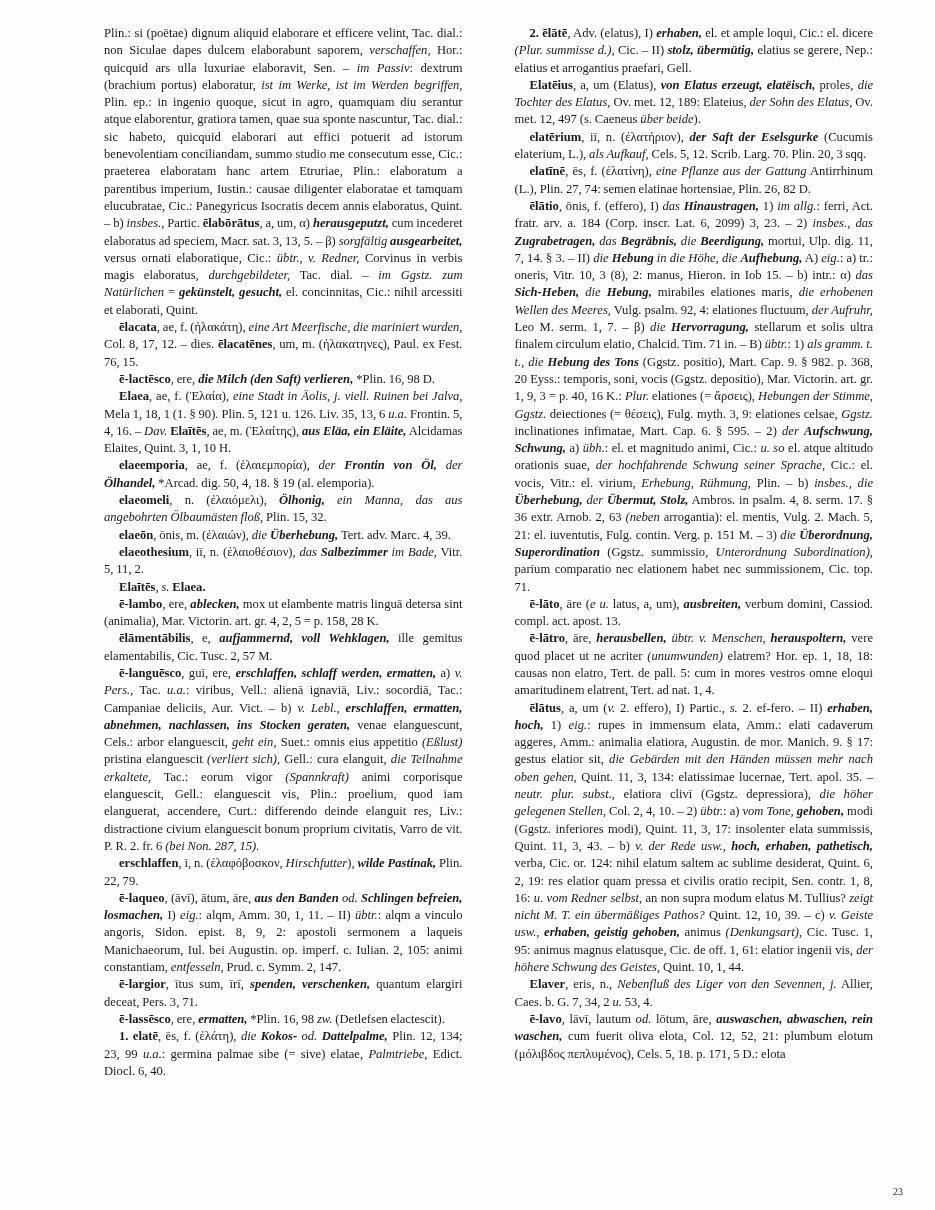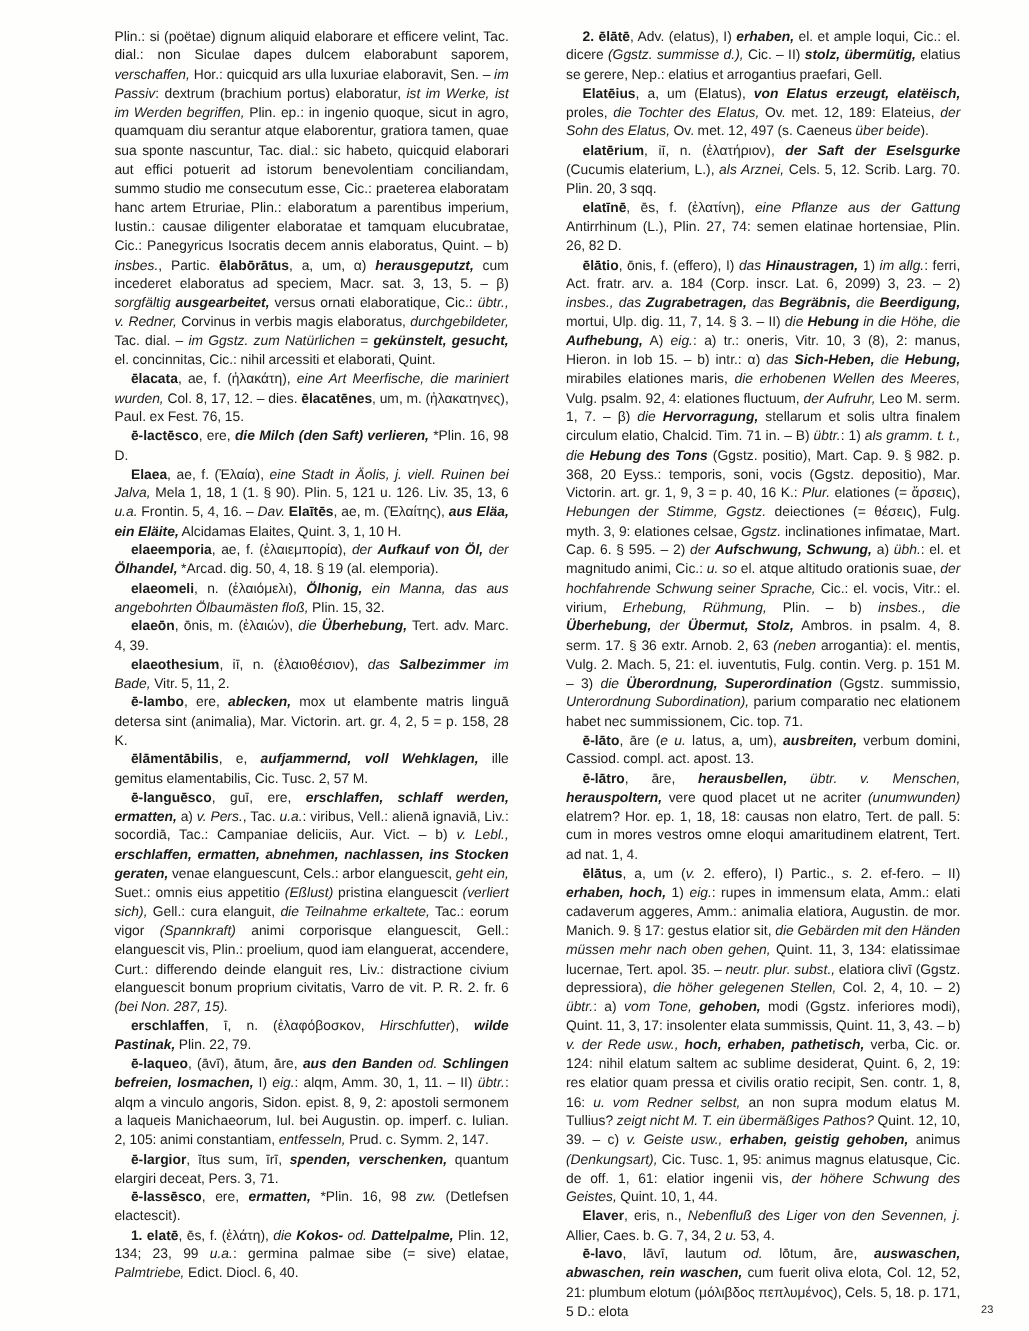--- a/index.html
+++ b/index.html
@@ -4,21 +4,21 @@
 <style>
   * { margin: 0; padding: 0; box-sizing: border-box; }
   html, body { background: #ffffff; }
   .page {
     position: relative;
     width: 935px;
     height: 1210px;
     margin: 0 auto;
     background: #fefefd;
     color: #1b1b1b;
-    font-family: Liberation Sans, sans-serif;
+    font-family: Liberation Serif, serif;
     overflow: hidden;
   }
   .columns {
     display: flex;
     gap: 52px;
     padding: 25px 62px 0 104px;
   }
   .col { flex: 1 1 0; min-width: 0; }
   .entry {
     font-size: 12.6px;
@@ -42,37 +42,38 @@
 </head>
 <body>
 
 <div class="page">
   <div class="columns">
     <div class="col">
         <p class="entry cont"><span>Plin.: si (poëtae) dignum aliquid elaborare et efficere velint, Tac. dial.: non Siculae dapes dulcem elaborabunt saporem, </span><span class="i">verschaffen,</span><span> Hor.: quicquid ars ulla luxuriae elaboravit, Sen. – </span><span class="i">im Passiv</span><span>: dextrum (brachium portus) elaboratur, </span><span class="i">ist im Werke, ist im Werden begriffen,</span><span> Plin. ep.: in ingenio quoque, sicut in agro, quamquam diu serantur atque elaborentur, gratiora tamen, quae sua sponte nascuntur, Tac. dial.: sic habeto, quicquid elaborari aut effici potuerit ad istorum benevolentiam conciliandam, summo studio me consecutum esse, Cic.: praeterea elaboratam hanc artem Etruriae, Plin.: elaboratum a parentibus imperium, Iustin.: causae diligenter elaboratae et tamquam elucubratae, Cic.: Panegyricus Isocratis decem annis elaboratus, Quint. – b) </span><span class="i">insbes.</span><span>, Partic. </span><span class="b">ēlabōrātus</span><span>, a, um, α) </span><span class="bi">herausgeputzt,</span><span> cum incederet elaboratus ad speciem, Macr. sat. 3, 13, 5. – β) </span><span class="i">sorgfältig </span><span class="bi">ausgearbeitet,</span><span> versus ornati elaboratique, Cic.: </span><span class="i">übtr., v. Redner,</span><span> Corvinus in verbis magis elaboratus, </span><span class="i">durchgebildeter,</span><span> Tac. dial. – </span><span class="i">im Ggstz. zum Natürlichen</span><span> = </span><span class="bi">gekünstelt, gesucht,</span><span> el. concinnitas, Cic.: nihil arcessiti et elaborati, Quint.</span></p>
         <p class="entry"><span class="b">ēlacata</span><span>, ae, f. (ἠλακάτη), </span><span class="i">eine Art Meerfische, die mariniert wurden,</span><span> Col. 8, 17, 12. – dies. </span><span class="b">ēlacatēnes</span><span>, um, m. (ἠλακατηνες), Paul. ex Fest. 76, 15.</span></p>
         <p class="entry"><span class="b">ē-lactēsco</span><span>, ere, </span><span class="bi">die Milch (den Saft) verlieren,</span><span> *Plin. 16, 98 D.</span></p>
         <p class="entry"><span class="b">Elaea</span><span>, ae, f. (Ἐλαία), </span><span class="i">eine Stadt in Äolis, j. viell. Ruinen bei Jalva,</span><span> Mela 1, 18, 1 (1. § 90). Plin. 5, 121 u. 126. Liv. 35, 13, 6 </span><span class="i">u.a.</span><span> Frontin. 5, 4, 16. – </span><span class="i">Dav.</span><span> </span><span class="b">Elaītēs</span><span>, ae, m. (Ἐλαίτης), </span><span class="bi">aus Eläa, ein Eläite,</span><span> Alcidamas Elaites, Quint. 3, 1, 10 H.</span></p>
-        <p class="entry"><span class="b">elaeemporia</span><span>, ae, f. (ἐλαιεμπορία), </span><span class="i">der </span><span class="bi">Aufkauf von Öl,</span><span class="i"> der </span><span class="bi">Ölhandel,</span><span> *Arcad. dig. 50, 4, 18. § 19 (al. elemporia).</span></p>
+        <p class="entry"><span class="b">elaeemporia</span><span>, ae, f. (ἐλαιεμπορία), </span><span class="i">der </span><span class="bi">Frontin von Öl,</span><span class="i"> der </span><span class="bi">Ölhandel,</span><span> *Arcad. dig. 50, 4, 18. § 19 (al. elemporia).</span></p>
         <p class="entry"><span class="b">elaeomeli</span><span>, n. (ἐλαιόμελι), </span><span class="bi">Ölhonig,</span><span> </span><span class="i">ein Manna, das aus angebohrten Ölbaumästen floß,</span><span> Plin. 15, 32.</span></p>
         <p class="entry"><span class="b">elaeōn</span><span>, ōnis, m. (ἐλαιών), </span><span class="i">die </span><span class="bi">Überhebung,</span><span> Tert. adv. Marc. 4, 39.</span></p>
         <p class="entry"><span class="b">elaeothesium</span><span>, iī, n. (ἐλαιοθέσιον), </span><span class="i">das </span><span class="bi">Salbezimmer</span><span class="i"> im Bade,</span><span> Vitr. 5, 11, 2.</span></p>
+        <p class="entry"><span class="b">Elaītēs</span><span>, </span><span class="i">s.</span><span> </span><span class="b">Elaea.</span></p>
         <p class="entry"><span class="b">ē-lambo</span><span>, ere, </span><span class="bi">ablecken,</span><span> mox ut elambente matris linguā detersa sint (animalia), Mar. Victorin. art. gr. 4, 2, 5 = p. 158, 28 K.</span></p>
         <p class="entry"><span class="b">ēlāmentābilis</span><span>, e, </span><span class="bi">aufjammernd, voll Wehklagen,</span><span> ille gemitus elamentabilis, Cic. Tusc. 2, 57 M.</span></p>
         <p class="entry"><span class="b">ē-languēsco</span><span>, guī, ere, </span><span class="bi">erschlaffen, schlaff werden, ermatten,</span><span> a) </span><span class="i">v. Pers.</span><span>, Tac. </span><span class="i">u.a.</span><span>: viribus, Vell.: alienā ignaviā, Liv.: socordiā, Tac.: Campaniae deliciis, Aur. Vict. – b) </span><span class="i">v. Lebl.,</span><span> </span><span class="bi">erschlaffen, ermatten, abnehmen, nachlassen, ins Stocken geraten,</span><span> venae elanguescunt, Cels.: arbor elanguescit, </span><span class="i">geht ein,</span><span> Suet.: omnis eius appetitio </span><span class="i">(Eßlust)</span><span> pristina elanguescit </span><span class="i">(verliert sich),</span><span> Gell.: cura elanguit, </span><span class="i">die Teilnahme erkaltete,</span><span> Tac.: eorum vigor </span><span class="i">(Spannkraft)</span><span> animi corporisque elanguescit, Gell.: elanguescit vis, Plin.: proelium, quod iam elanguerat, accendere, Curt.: differendo deinde elanguit res, Liv.: distractione civium elanguescit bonum proprium civitatis, Varro de vit. P. R. 2. fr. 6 </span><span class="i">(bei Non. 287, 15).</span></p>
         <p class="entry"><span class="b">erschlaffen</span><span>, ī, n. (ἐλαφόβοσκον, </span><span class="i">Hirschfutter</span><span>), </span><span class="bi">wilde Pastinak,</span><span> Plin. 22, 79.</span></p>
         <p class="entry"><span class="b">ē-laqueo</span><span>, (āvī), ātum, āre, </span><span class="bi">aus den Banden </span><span class="i">od.</span><span class="bi"> Schlingen befreien, losmachen,</span><span> I) </span><span class="i">eig.</span><span>: alqm, Amm. 30, 1, 11. – II) </span><span class="i">übtr.</span><span>: alqm a vinculo angoris, Sidon. epist. 8, 9, 2: apostoli sermonem a laqueis Manichaeorum, Iul. bei Augustin. op. imperf. c. Iulian. 2, 105: animi constantiam, </span><span class="i">entfesseln,</span><span> Prud. c. Symm. 2, 147.</span></p>
         <p class="entry"><span class="b">ē-largior</span><span>, ītus sum, īrī, </span><span class="bi">spenden, verschenken,</span><span> quantum elargiri deceat, Pers. 3, 71.</span></p>
         <p class="entry"><span class="b">ē-lassēsco</span><span>, ere, </span><span class="bi">ermatten,</span><span> *Plin. 16, 98 </span><span class="i">zw.</span><span> (Detlefsen elactescit).</span></p>
         <p class="entry"><span class="b">1. elatē</span><span>, ēs, f. (ἐλάτη), </span><span class="i">die </span><span class="bi">Kokos-</span><span class="i"> od. </span><span class="bi">Dattelpalme,</span><span> Plin. 12, 134; 23, 99 </span><span class="i">u.a.</span><span>: germina palmae sibe (= sive) elatae, </span><span class="i">Palmtriebe,</span><span> Edict. Diocl. 6, 40.</span></p>
       </div>
     <div class="col">
-        <p class="entry"><span class="b">2. ēlātē</span><span>, Adv. (elatus), I) </span><span class="bi">erhaben,</span><span> el. et ample loqui, Cic.: el. dicere </span><span class="i">(Ggstz. summisse d.),</span><span> Cic. – II) </span><span class="bi">stolz, übermütig,</span><span> elatius se gerere, Nep.: elatius et arrogantius praefari, Gell.</span></p>
+        <p class="entry"><span class="b">2. ēlātē</span><span>, Adv. (elatus), I) </span><span class="bi">erhaben,</span><span> el. et ample loqui, Cic.: el. dicere </span><span class="i">(Plur. summisse d.),</span><span> Cic. – II) </span><span class="bi">stolz, übermütig,</span><span> elatius se gerere, Nep.: elatius et arrogantius praefari, Gell.</span></p>
         <p class="entry"><span class="b">Elatēius</span><span>, a, um (Elatus), </span><span class="bi">von Elatus erzeugt, elatëisch,</span><span> proles, </span><span class="i">die Tochter des Elatus,</span><span> Ov. met. 12, 189: Elateius, </span><span class="i">der Sohn des Elatus,</span><span> Ov. met. 12, 497 (s. Caeneus </span><span class="i">über beide</span><span>).</span></p>
-        <p class="entry"><span class="b">elatērium</span><span>, iī, n. (ἐλατήριον), </span><span class="bi">der Saft der Eselsgurke</span><span> (Cucumis elaterium, L.), </span><span class="i">als Arznei,</span><span> Cels. 5, 12. Scrib. Larg. 70. Plin. 20, 3 sqq.</span></p>
+        <p class="entry"><span class="b">elatērium</span><span>, iī, n. (ἐλατήριον), </span><span class="bi">der Saft der Eselsgurke</span><span> (Cucumis elaterium, L.), </span><span class="i">als Aufkauf,</span><span> Cels. 5, 12. Scrib. Larg. 70. Plin. 20, 3 sqq.</span></p>
         <p class="entry"><span class="b">elatīnē</span><span>, ēs, f. (ἐλατίνη), </span><span class="i">eine Pflanze aus der Gattung</span><span> Antirrhinum (L.), Plin. 27, 74: semen elatinae hortensiae, Plin. 26, 82 D.</span></p>
         <p class="entry"><span class="b">ēlātio</span><span>, ōnis, f. (effero), I) </span><span class="i">das </span><span class="bi">Hinaustragen,</span><span> 1) </span><span class="i">im allg.</span><span>: ferri, Act. fratr. arv. a. 184 (Corp. inscr. Lat. 6, 2099) 3, 23. – 2) </span><span class="i">insbes., das </span><span class="bi">Zugrabetragen,</span><span class="i"> das </span><span class="bi">Begräbnis,</span><span class="i"> die </span><span class="bi">Beerdigung,</span><span> mortui, Ulp. dig. 11, 7, 14. § 3. – II) </span><span class="i">die </span><span class="bi">Hebung</span><span class="i"> in die Höhe, die </span><span class="bi">Aufhebung,</span><span> A) </span><span class="i">eig.</span><span>: a) tr.: oneris, Vitr. 10, 3 (8), 2: manus, Hieron. in Iob 15. – b) intr.: α) </span><span class="i">das </span><span class="bi">Sich-Heben,</span><span class="i"> die </span><span class="bi">Hebung,</span><span> mirabiles elationes maris, </span><span class="i">die erhobenen Wellen des Meeres,</span><span> Vulg. psalm. 92, 4: elationes fluctuum, </span><span class="i">der Aufruhr,</span><span> Leo M. serm. 1, 7. – β) </span><span class="i">die </span><span class="bi">Hervorragung,</span><span> stellarum et solis ultra finalem circulum elatio, Chalcid. Tim. 71 in. – B) </span><span class="i">übtr.</span><span>: 1) </span><span class="i">als gramm. t. t., die </span><span class="bi">Hebung des Tons</span><span> (Ggstz. positio), Mart. Cap. 9. § 982. p. 368, 20 Eyss.: temporis, soni, vocis (Ggstz. depositio), Mar. Victorin. art. gr. 1, 9, 3 = p. 40, 16 K.: </span><span class="i">Plur.</span><span> elationes (= ἄρσεις), </span><span class="i">Hebungen der Stimme, Ggstz.</span><span> deiectiones (= θέσεις), Fulg. myth. 3, 9: elationes celsae, </span><span class="i">Ggstz.</span><span> inclinationes infimatae, Mart. Cap. 6. § 595. – 2) </span><span class="i">der </span><span class="bi">Aufschwung, Schwung,</span><span> a) </span><span class="i">übh.</span><span>: el. et magnitudo animi, Cic.: </span><span class="i">u. so</span><span> el. atque altitudo orationis suae, </span><span class="i">der hochfahrende Schwung seiner Sprache,</span><span> Cic.: el. vocis, Vitr.: el. virium, </span><span class="i">Erhebung, Rühmung,</span><span> Plin. – b) </span><span class="i">insbes., die </span><span class="bi">Überhebung,</span><span class="i"> der </span><span class="bi">Übermut, Stolz,</span><span> Ambros. in psalm. 4, 8. serm. 17. § 36 extr. Arnob. 2, 63 </span><span class="i">(neben</span><span> arrogantia): el. mentis, Vulg. 2. Mach. 5, 21: el. iuventutis, Fulg. contin. Verg. p. 151 M. – 3) </span><span class="i">die </span><span class="bi">Überordnung, Superordination</span><span> (Ggstz. summissio, </span><span class="i">Unterordnung Subordination),</span><span> parium comparatio nec elationem habet nec summissionem, Cic. top. 71.</span></p>
         <p class="entry"><span class="b">ē-lāto</span><span>, āre (</span><span class="i">e u.</span><span> latus, a, um), </span><span class="bi">ausbreiten,</span><span> verbum domini, Cassiod. compl. act. apost. 13.</span></p>
         <p class="entry"><span class="b">ē-lātro</span><span>, āre, </span><span class="bi">herausbellen,</span><span> </span><span class="i">übtr. v. Menschen,</span><span> </span><span class="bi">herauspoltern,</span><span> vere quod placet ut ne acriter </span><span class="i">(unumwunden)</span><span> elatrem? Hor. ep. 1, 18, 18: causas non elatro, Tert. de pall. 5: cum in mores vestros omne eloqui amaritudinem elatrent, Tert. ad nat. 1, 4.</span></p>
         <p class="entry"><span class="b">ēlātus</span><span>, a, um (</span><span class="i">v.</span><span> 2. effero), I) Partic., </span><span class="i">s.</span><span> 2. ef-fero. – II) </span><span class="bi">erhaben, hoch,</span><span> 1) </span><span class="i">eig.</span><span>: rupes in immensum elata, Amm.: elati cadaverum aggeres, Amm.: animalia elatiora, Augustin. de mor. Manich. 9. § 17: gestus elatior sit, </span><span class="i">die Gebärden mit den Händen müssen mehr nach oben gehen,</span><span> Quint. 11, 3, 134: elatissimae lucernae, Tert. apol. 35. – </span><span class="i">neutr. plur. subst.,</span><span> elatiora clivī (Ggstz. depressiora), </span><span class="i">die höher gelegenen Stellen,</span><span> Col. 2, 4, 10. – 2) </span><span class="i">übtr.</span><span>: a) </span><span class="i">vom Tone,</span><span> </span><span class="bi">gehoben,</span><span> modi (Ggstz. inferiores modi), Quint. 11, 3, 17: insolenter elata summissis, Quint. 11, 3, 43. – b) </span><span class="i">v. der Rede usw.,</span><span> </span><span class="bi">hoch, erhaben, pathetisch,</span><span> verba, Cic. or. 124: nihil elatum saltem ac sublime desiderat, Quint. 6, 2, 19: res elatior quam pressa et civilis oratio recipit, Sen. contr. 1, 8, 16: </span><span class="i">u. vom Redner selbst,</span><span> an non supra modum elatus M. Tullius? </span><span class="i">zeigt nicht M. T. ein übermäßiges Pathos?</span><span> Quint. 12, 10, 39. – c) </span><span class="i">v. Geiste usw.,</span><span> </span><span class="bi">erhaben, geistig gehoben,</span><span> animus </span><span class="i">(Denkungsart),</span><span> Cic. Tusc. 1, 95: animus magnus elatusque, Cic. de off. 1, 61: elatior ingenii vis, </span><span class="i">der höhere Schwung des Geistes,</span><span> Quint. 10, 1, 44.</span></p>
         <p class="entry"><span class="b">Elaver</span><span>, eris, n., </span><span class="i">Nebenfluß des Liger von den Sevennen, j.</span><span> Allier, Caes. b. G. 7, 34, 2 </span><span class="i">u.</span><span> 53, 4.</span></p>
         <p class="entry"><span class="b">ē-lavo</span><span>, lāvī, lautum </span><span class="i">od.</span><span> lōtum, āre, </span><span class="bi">auswaschen, abwaschen, rein waschen,</span><span> cum fuerit oliva elota, Col. 12, 52, 21: plumbum elotum (μόλιβδος πεπλυμένος), Cels. 5, 18. p. 171, 5 D.: elota</span></p>
       </div>
   </div>
   <div class="page-number">23</div>

